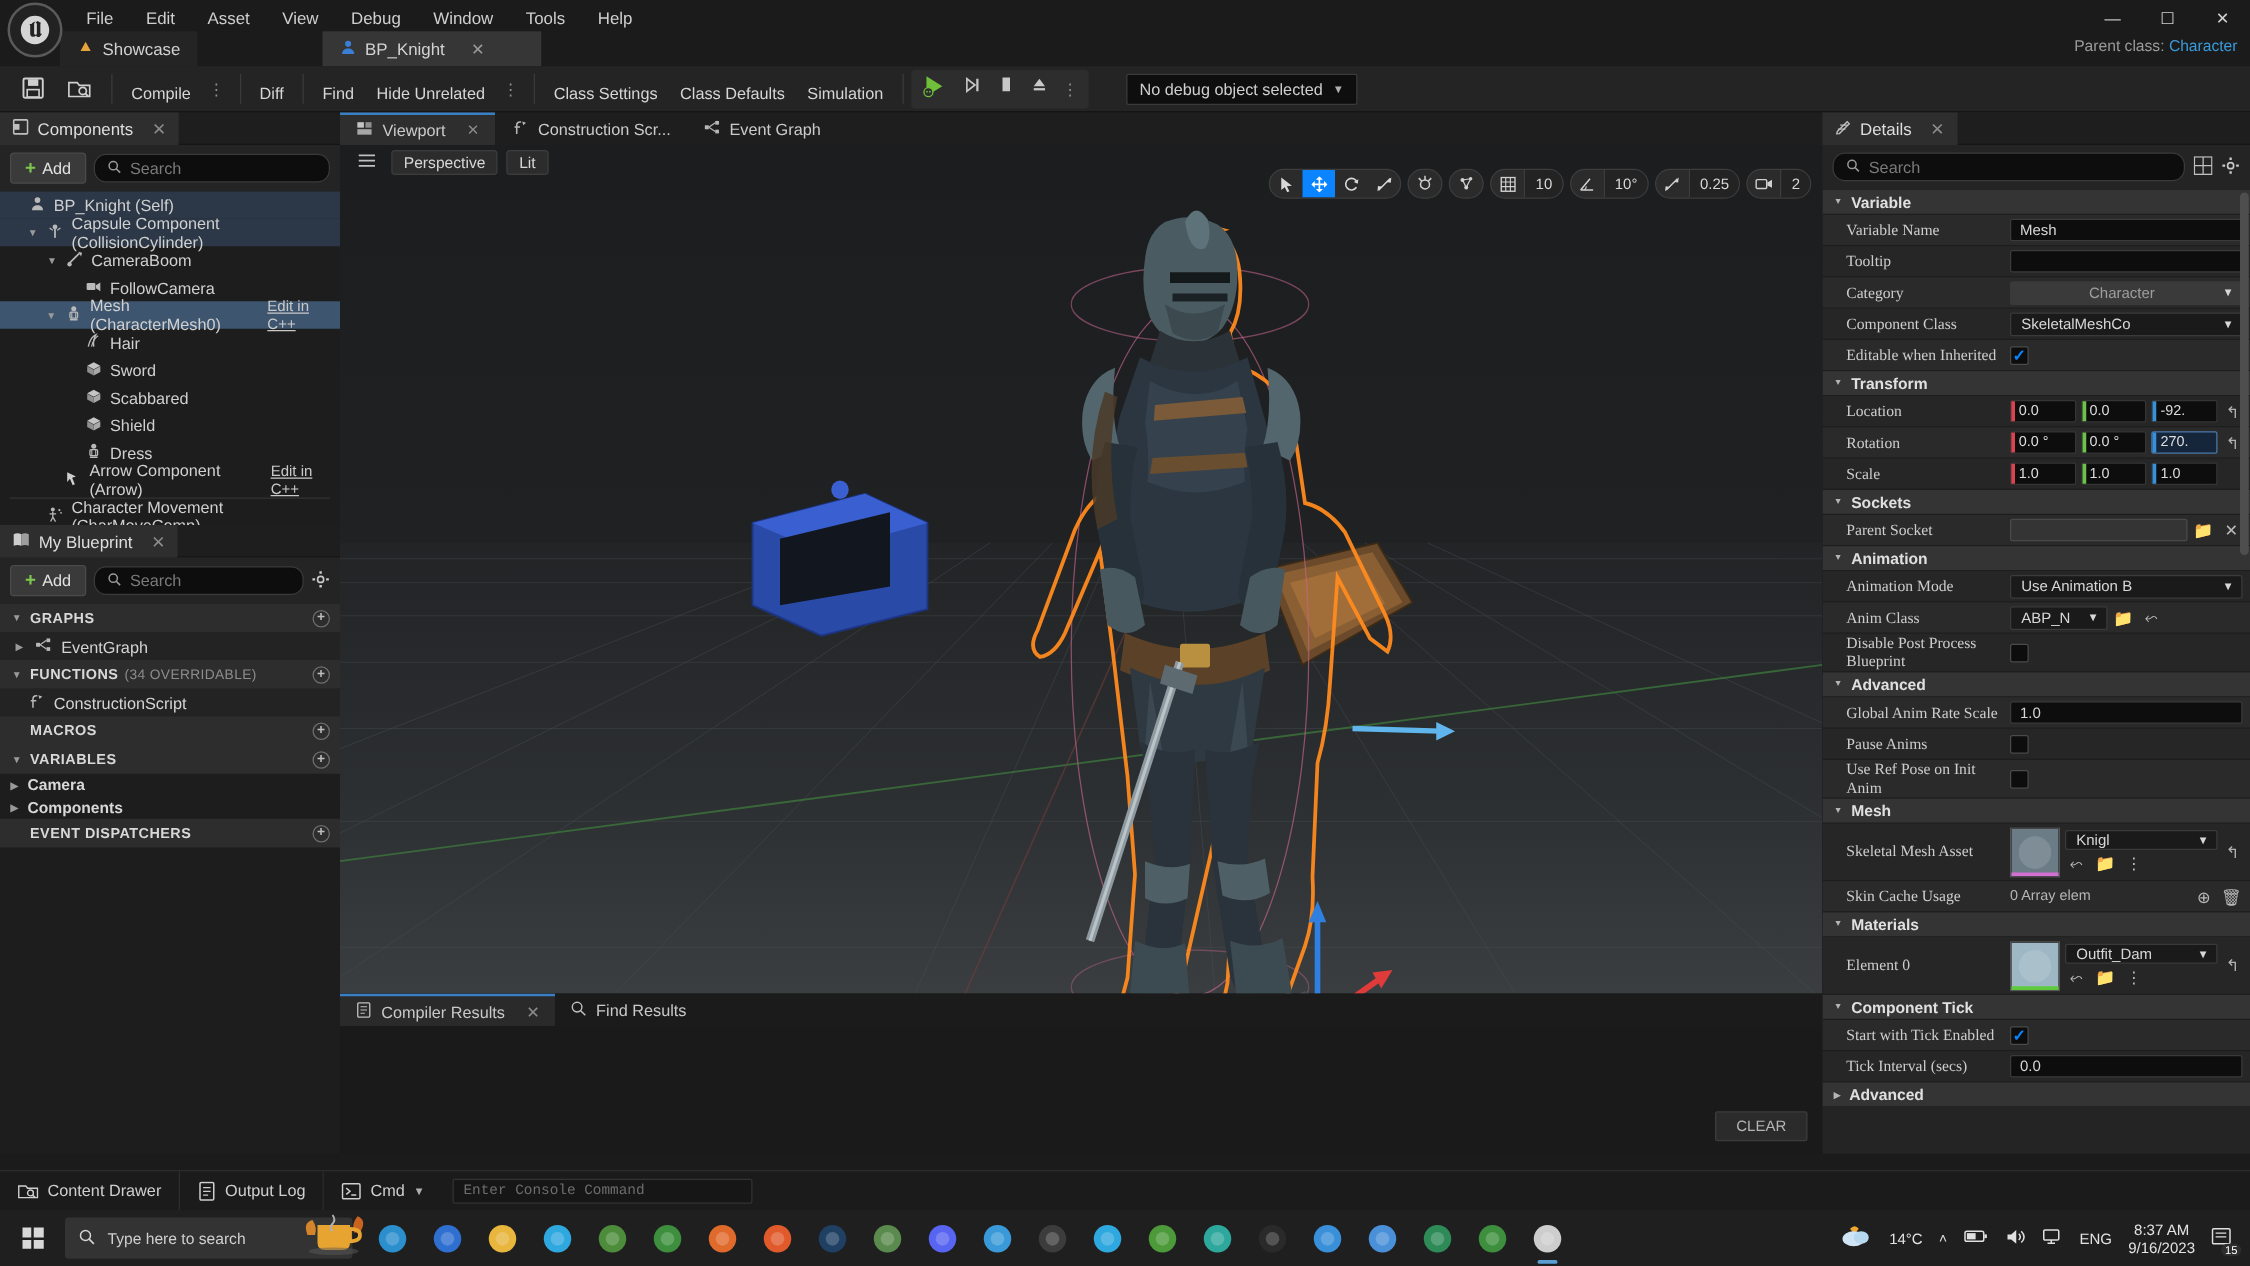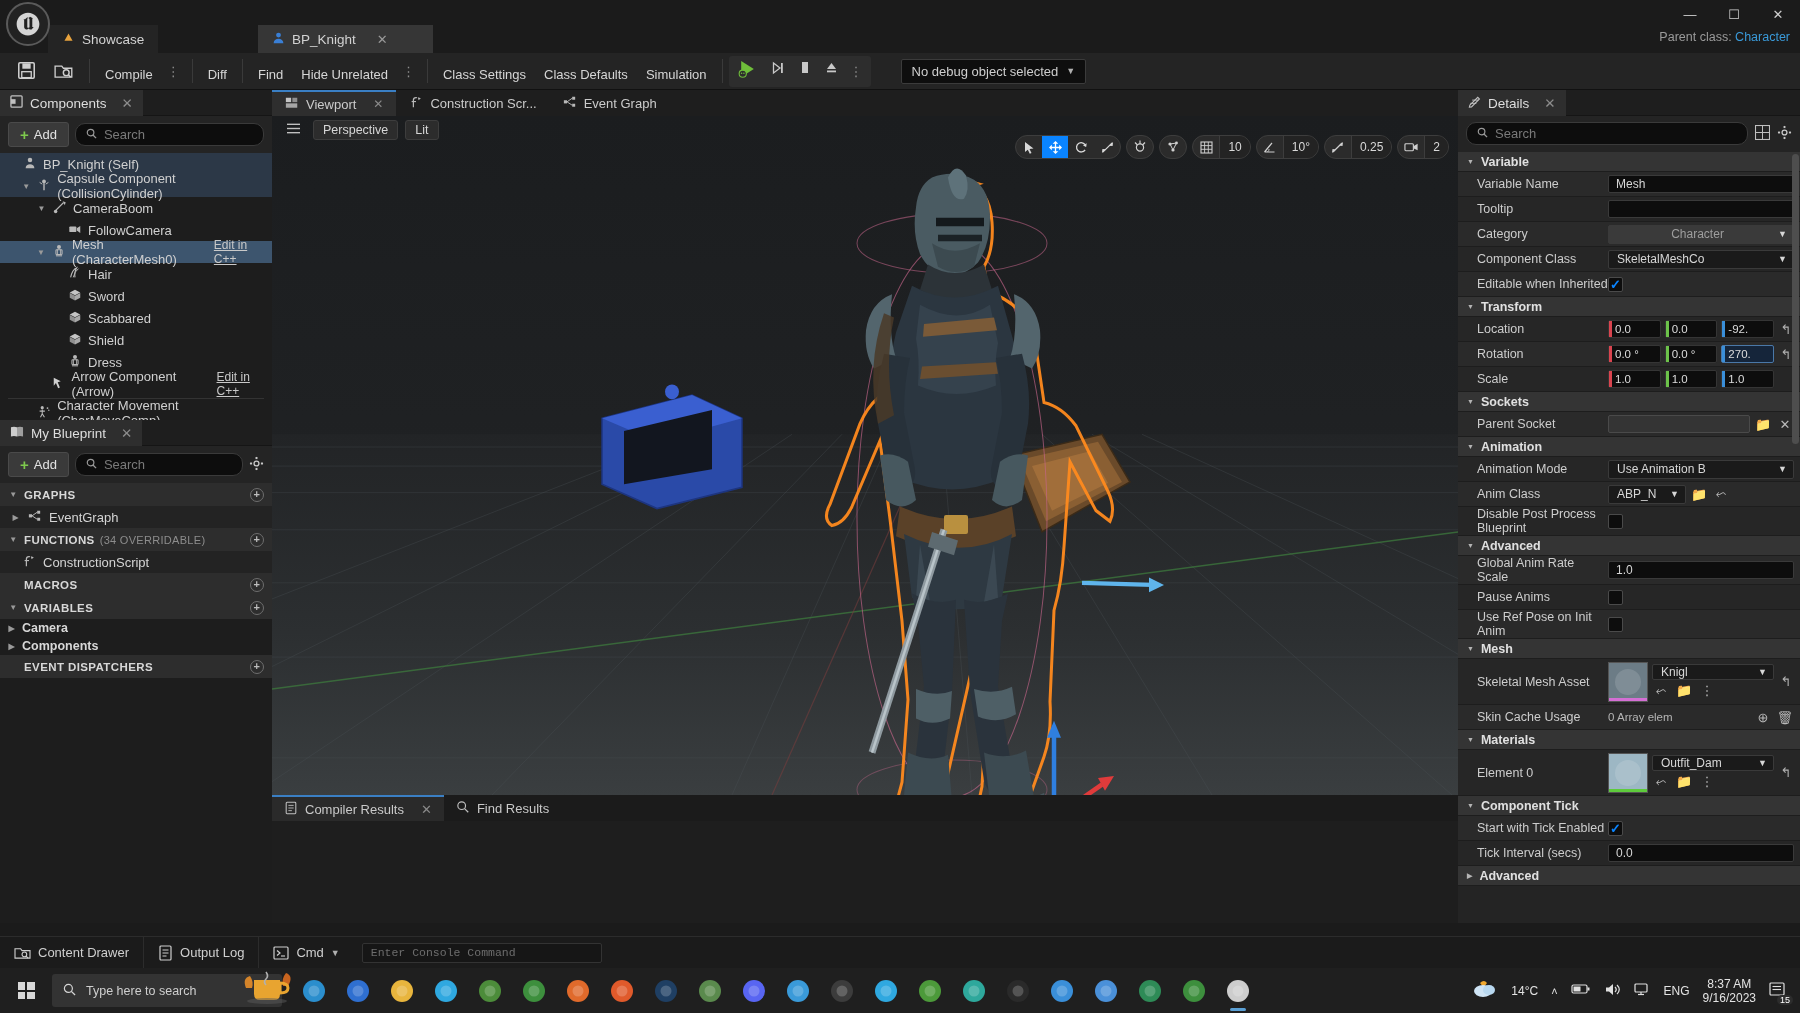--- a/index.html
+++ b/index.html
@@ -87,21 +87,21 @@
   .clearbtn { position:absolute; right:12px; bottom:10px; background:#2b2b2b; border:1px solid #3c3c3c; border-radius:2px; padding:4px 16px; font-size:12px; color:#b5b5b5; }
 
   
   .details { position:absolute; right:0; top:90px; width:342px; bottom:90px; background:#242424; }
   .dsearchrow { display:flex; align-items:center; gap:7px; padding:6px 8px; background:#242424; }
   .dlist { position:absolute; left:0; right:0; top:62px; bottom:0; overflow:hidden; }
   .dcat { display:flex; align-items:center; gap:7px; height:20px; padding-left:9px; background:#343434; font-size:12.5px; font-weight:bold; color:#e0e0e0; border-bottom:1px solid #1d1d1d;}
   .dcat .carr { font-size:7px; color:#b5b5b5; }
   .drow { display:flex; align-items:center; min-height:25px; border-bottom:1px solid #1d1d1d; background:#2a2a2a; }
   .drow.alt { background:#262626; }
-  .dlabel { width:150px; padding-left:19px; font-size:12.5px; color:#cdcdcd; }
+  .dlabel { width:150px; padding-left:19px; font-size:12.5px; color:#cdcdcd;font-family:Liberation Serif, serif; }
   .dval { flex:1; display:flex; align-items:center; gap:4px; padding-right:6px; }
   .ifield { flex:1; background:#0d0d0d; border:1px solid #3a3a3a; border-radius:2px; height:18px; display:flex; align-items:center; padding:0 7px; font-size:12px; color:#d7d7d7; }
   .ifield.ro { background:#3a3a3a; border-color:#4a4a4a; color:#9e9e9e; }
   .dropf { flex:1; background:#1a1a1a; border:1px solid #3a3a3a; border-radius:2px; height:19px; display:flex; align-items:center; justify-content:space-between; padding:0 6px 0 8px; font-size:12px; color:#d7d7d7; }
   .cbox { width:15px; height:15px; background:#0d0d0d; border:1px solid #4a4a4a; border-radius:2px; display:flex; align-items:center; justify-content:center; }
   .cbox.on:after { content:"✓"; color:#0a84ff; font-size:13px; font-weight:bold; line-height:1; }
   .vecrow { display:flex; gap:4px; flex:1; }
   .vecf { flex:1; background:#0d0d0d; border:1px solid #353535; border-radius:2px; height:18px; display:flex; align-items:center; padding-left:6px; font-size:11.5px; color:#ddd; position:relative; }
   .vecf:before { content:""; position:absolute; left:0; top:0; bottom:0; width:3px; }
   .vecf.x:before { background:#d9444f; }
@@ -138,20 +138,30 @@
 </head>
 <body>
 
 <div class="app">
 
   <div class="menubar">
     <div class="ue-logo">
       <svg width="28" height="28" viewBox="0 0 32 32">
           <path d="M16 3C8.8 3 3 8.8 3 16s5.8 13 13 13 13-5.8 13-13S23.2 3 16 3zm-3.2 7.5c.9-1.3 2.6-2.2 4-2.2-1 .5-1.6 1.4-1.6 2.6v8.4c0 .7.4 1.1 1 1.1.5 0 1-.3 1.5-.8v-8.8c0-.9-.3-1.2-1.2-1.4l1.8-1.6 3.3 1.7-.7.6v9.2c.5.3 1.1.3 1.6.1l-2.4 2.9c-1.3.4-2.5-.2-3.1-1.3-1 1-2.1 1.4-3.2 1.2-1.4-.2-2.2-1.4-2.2-3v-7.2c0-.7-.3-1-.9-1.1l1.1-.4z" fill="#d5d5d5"></path>
         </svg>
+    </div>
+    <div class="menuitems">
+      <div>File</div>
+      <div>Edit</div>
+      <div>Asset</div>
+      <div>View</div>
+      <div>Debug</div>
+      <div>Window</div>
+      <div>Tools</div>
+      <div>Help</div>
     </div>
     <div class="wincontrols">
       <div>—</div>
       <div>☐</div>
       <div>✕</div>
     </div>
   </div>
 
   <div class="tabbar">
     <div class="doctab inactive">
@@ -864,20 +874,23 @@
                    <span class="vclose" style="margin-left:10px;color:#8a8a8a">✕</span>
           </div>
           <div class="bptab">
             <span><svg width="14" height="14" viewBox="0 0 16 16">
                 <circle cx="6.5" cy="6.5" r="4.4" fill="none" stroke="#c0c0c0" stroke-width="1.3"></circle>
                 <line x1="9.8" y1="9.8" x2="14" y2="14" stroke="#c0c0c0" stroke-width="1.4"></line>
               </svg></span>
                    <span>Find Results</span>
                    </div>
         </div>
+      <div class="bpbody">
+        <div class="clearbtn">CLEAR</div>
+      </div>
     </div>
   </div>
 
   <div class="details">
     <div class="hdrwrap">
       <div class="panelhdr">
         <span><svg width="13" height="13" viewBox="0 0 14 14">
               <path d="M2 11 L10.5 2.5 l1.8 1.8 L3.8 12.8 L1.5 13z" fill="none" stroke="#c0c0c0" stroke-width="1.2"></path>
               <line x1="2.5" y1="9" x2="9" y2="9" stroke="#c0c0c0" stroke-width="1"></line>
               <line x1="4.5" y1="5.5" x2="11" y2="5.5" stroke="#c0c0c0" stroke-width="1"></line>

